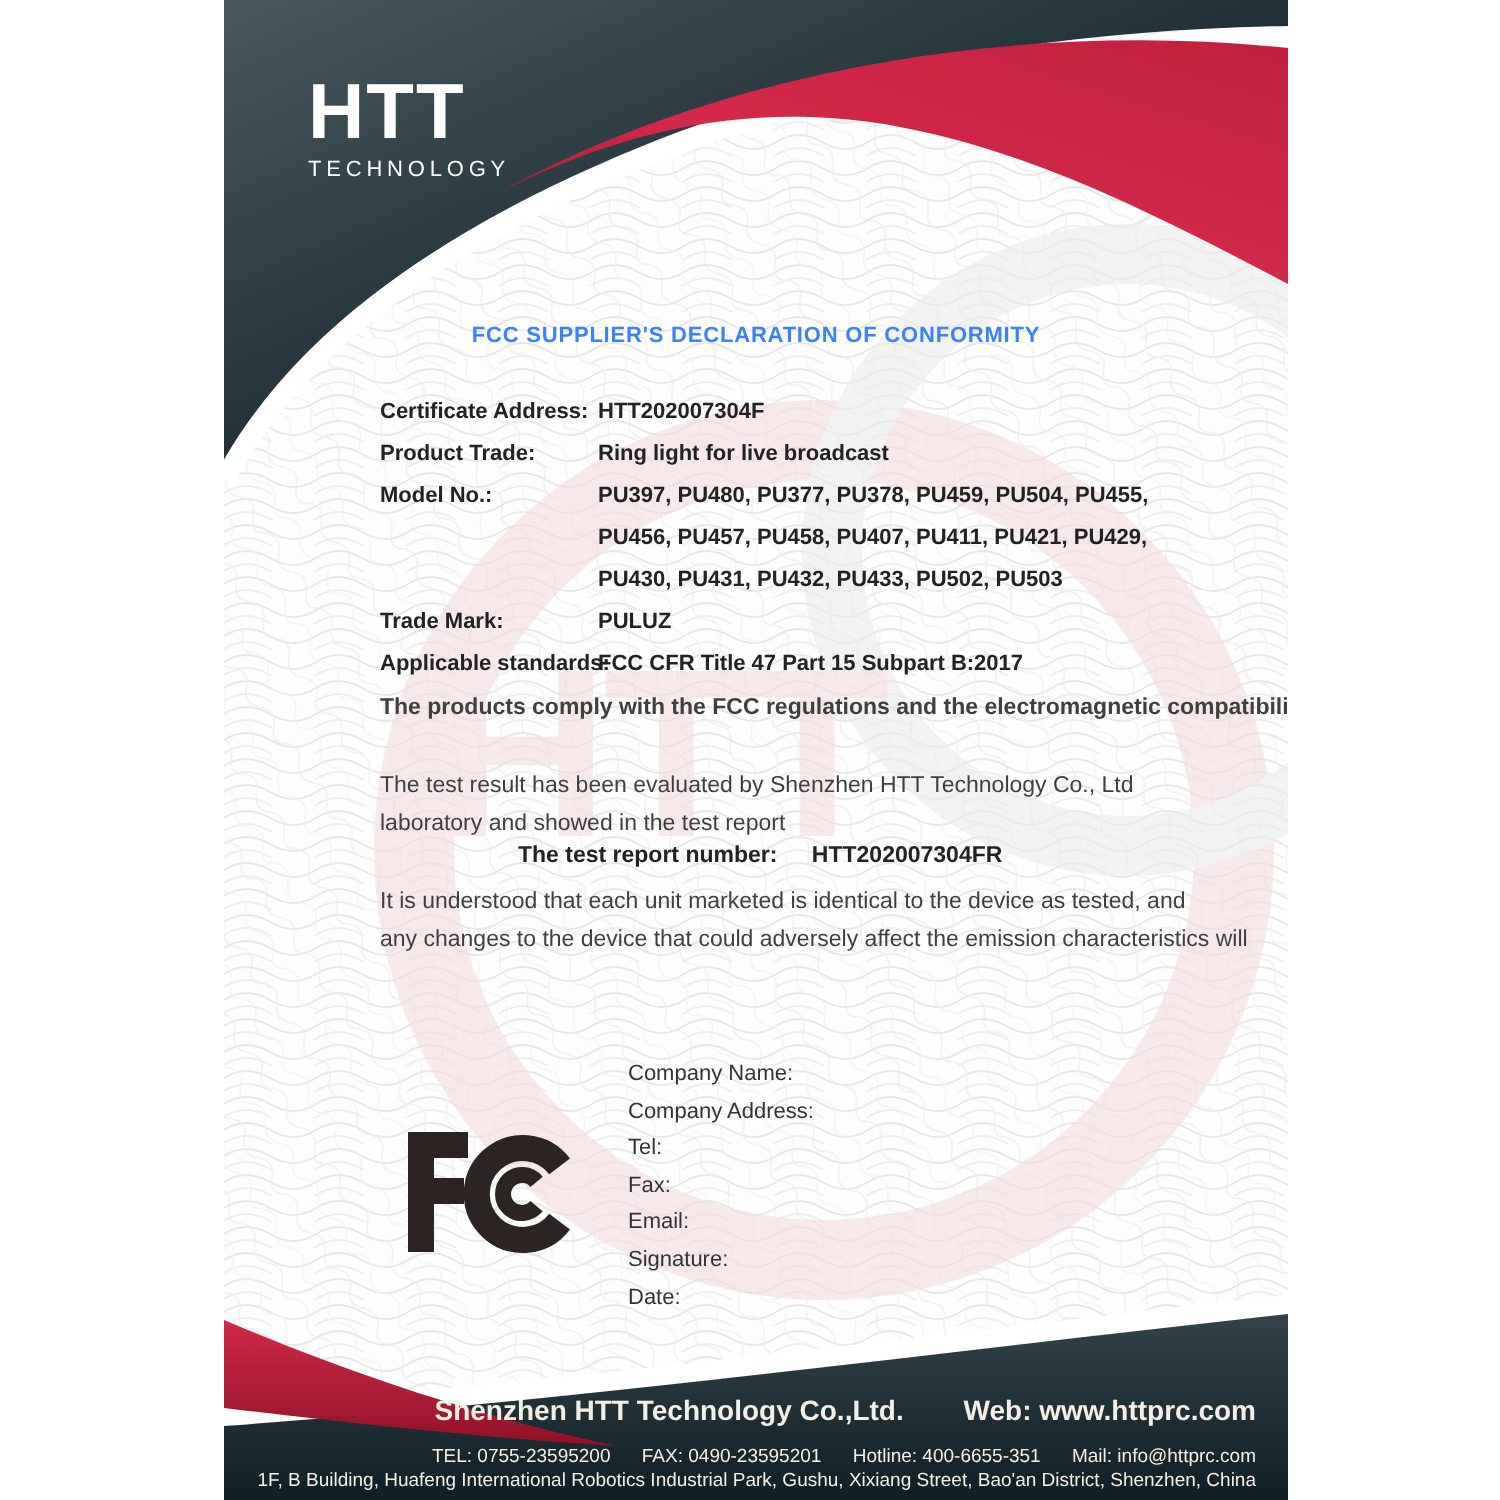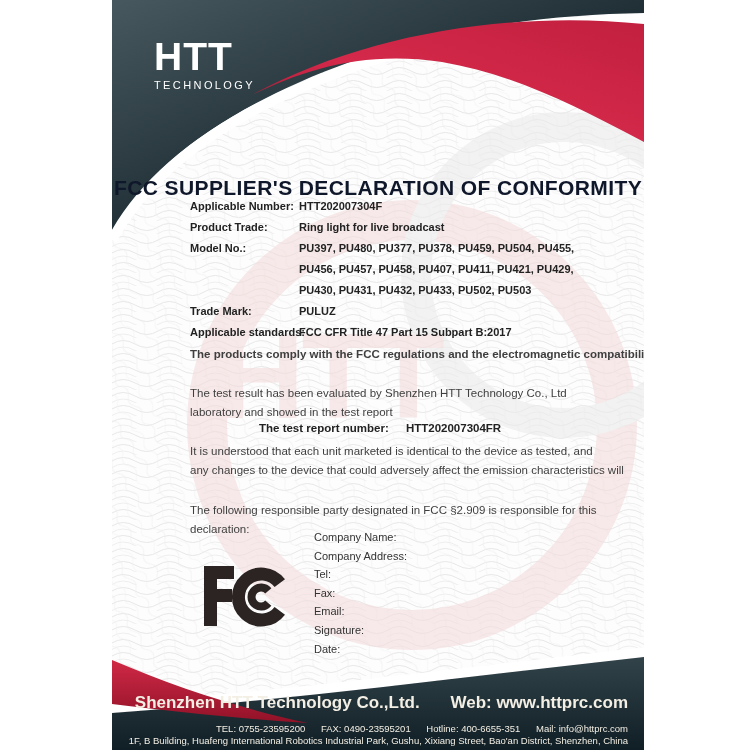--- a/index.html
+++ b/index.html
@@ -10,35 +10,35 @@
   .cert{
     position:absolute;left:112px;top:0;width:532px;height:750px;background:#fdfdfd;overflow:hidden;
   }
   .bg-svg{position:absolute;left:0;top:0;z-index:0;}
   
   .brand{position:absolute;left:42px;top:36px;z-index:3;color:#ffffff;}
   .brand-main{font-size:39px;font-weight:bold;letter-spacing:1px;line-height:42px;}
   .brand-sub{font-size:11px;font-weight:normal;letter-spacing:2.4px;margin-top:1px;}
   
   .content{position:absolute;left:0;top:0;width:532px;height:750px;z-index:2;}
-  .doc-title{position:absolute;left:0;top:176px;width:532px;text-align:center;
-    font-size:21px;font-weight:bold;color:#0f172a;letter-spacing:.4px;}
+  .doc-title{position:absolute;left:0;top:162px;width:532px;text-align:center;
+    font-size:11px;font-weight:bold;color:#3b82f6;letter-spacing:.4px;}
   .row{position:absolute;left:78px;width:440px;font-size:11px;font-weight:bold;color:#222;}
   .row .lbl{position:absolute;left:0;top:0;white-space:nowrap;}
   .row .val{position:absolute;left:109px;top:0;white-space:nowrap;}
   .para{position:absolute;left:78px;font-size:11.5px;color:#3f3f3f;line-height:19px;}
   .para div{white-space:nowrap;}
   .report-line{position:absolute;left:147px;font-size:11.5px;font-weight:bold;color:#222;white-space:nowrap;}
   .report-line .num{margin-left:14px;}
   .form-block{position:absolute;left:202px;top:531px;font-size:11px;color:#333;}
   .form-block div{height:18.6px;}
   .fcc-logo{position:absolute;left:86px;top:558px;}
   
   .footer-text{position:absolute;right:16px;z-index:3;color:#f3efe4;text-align:right;}
-  .f-line1{bottom:37px;font-size:17px;font-weight:bold;white-space:nowrap;}
+  .f-line1{bottom:37px;font-size:14px;font-weight:bold;white-space:nowrap;}
   .f-line1 span{margin-left:26px;}
   .f-line1 span:first-child{margin-left:0;}
   .f-line2{bottom:16px;font-size:9.5px;white-space:nowrap;}
   .f-line2 span{margin-left:13px;}
   .f-line2 span:first-child{margin-left:0;}
   .f-line3{bottom:4px;font-size:9.5px;white-space:nowrap;}
 </style>
 </head>
 <body>
 
@@ -97,21 +97,21 @@
   <div class="brand">
     <div class="brand-main">HTT</div>
     <div class="brand-sub">TECHNOLOGY</div>
   </div>
 
   <div class="content">
 
     <div class="doc-title">FCC SUPPLIER'S DECLARATION OF CONFORMITY</div>
 
     <div class="row" style="top:200px;">
-      <span class="lbl">Applicable Number:</span>
+      <span class="lbl">Certificate Address:</span>
       <span class="val">HTT202007304F</span>
     </div>
     <div class="row" style="top:221px;">
       <span class="lbl">Product Trade:</span>
       <span class="val">Ring light for live broadcast</span>
     </div>
     <div class="row" style="top:242px;">
       <span class="lbl">Model No.:</span>
       <span class="val">PU397, PU480, PU377, PU378, PU459, PU504, PU455,</span>
     </div>
@@ -142,24 +142,20 @@
     <div class="report-line" style="top:422px;">
       <span>The test report number:</span>
       <span class="num">HTT202007304FR</span>
     </div>
 
     <div class="para" style="top:442px;">
       <div>It is understood that each unit marketed is identical to the device as tested, and</div>
       <div>any changes to the device that could adversely affect the emission characteristics will</div>
     </div>
 
-    <div class="para" style="top:501px;">
-      <div>The following responsible party designated in FCC §2.909 is responsible for this</div>
-      <div>declaration:</div>
-    </div>
 
     <div class="form-block">
       <div>Company Name:</div>
       <div>Company Address:</div>
       <div>Tel:</div>
       <div>Fax:</div>
       <div>Email:</div>
       <div>Signature:</div>
       <div>Date:</div>
     </div>

